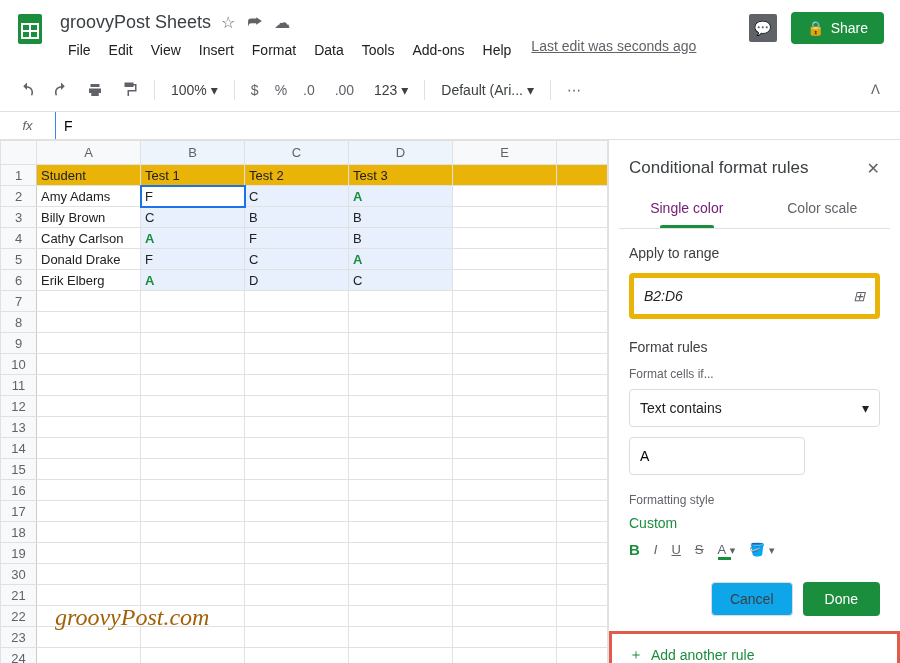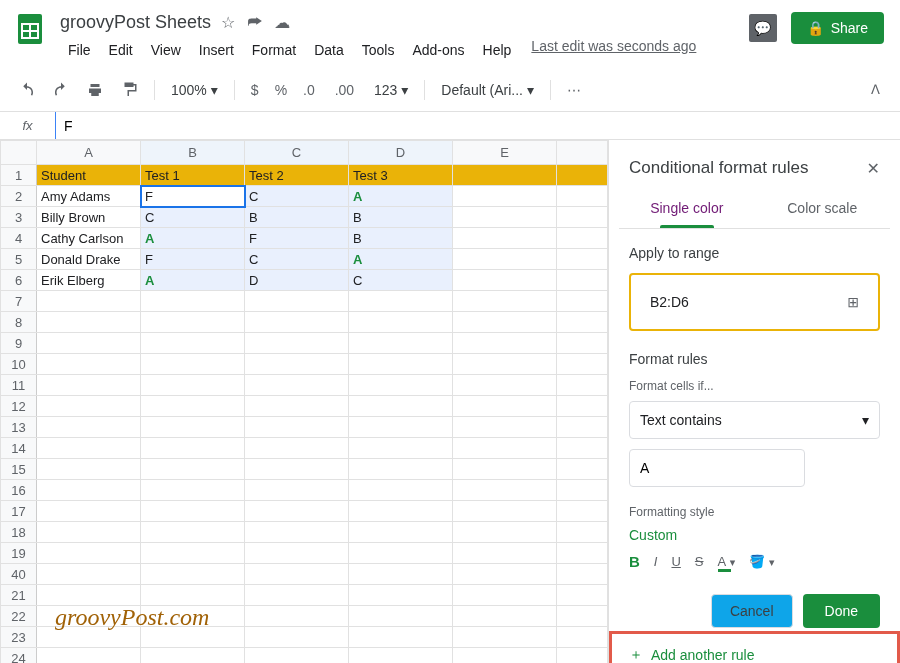--- a/index.html
+++ b/index.html
@@ -52,21 +52,21 @@
 .sb-header { display:flex; align-items:center; padding:18px 20px 12px 20px;}
 .sb-title { font-size:17px; color:#3c4043; flex:1;}
 .sb-close { color:#5f6368; cursor:pointer; font-size:16px;}
 .sb-tabs { display:flex; border-bottom:1px solid #e0e0e0; margin:0 10px;}
 .sb-tab { flex:1; text-align:center; padding:10px 0 12px; font-size:14px; color:#5f6368; cursor:pointer; position:relative;}
 .sb-tab.active { color:#701a75; font-weight:500;}
 .sb-tab.active::after { content:''; position:absolute; bottom:0; left:30%; right:30%; height:3px; background:#1a8e3d; border-radius:2px 2px 0 0;}
 .sb-body { padding:16px 20px; flex:1; overflow-y:auto;}
 .sb-label { font-size:14px; font-weight:500; color:#3c4043; margin-bottom:12px;}
 .sb-sublabel { font-size:12px; color:#5f6368; margin-bottom:8px;}
-.range-box { display:flex; align-items:center; border:2px solid #eab308; border-radius:4px; padding:19px; font-size:14px; margin-bottom:20px; justify-content:space-between;}
+.range-box { display:flex; align-items:center; border:5px solid #eab308; border-radius:4px; padding:10px; font-size:14px; margin-bottom:20px; justify-content:space-between;font-style:italic;}
 .grid-icon { color:#5f6368; cursor:pointer;}
 .select-box { border:1px solid #dadce0; border-radius:4px; padding:10px; font-size:14px; display:flex; justify-content:space-between; align-items:center; margin-bottom:10px; cursor:pointer;}
 .text-input { border:1px solid #dadce0; border-radius:4px; padding:10px; font-size:14px; width:70%; margin-bottom:18px;}
 .custom-lbl { color:#1a8e3d; font-size:14px; font-weight:500; margin-bottom:10px;}
 .fmt-bar { display:flex; gap:14px; align-items:center; margin-bottom:24px; color:#5f6368;}
 .fmt-b { color:#1a8e3d; font-weight:bold; font-size:15px;}
 .fmt-u-wrap { position:relative; display:inline-block;}
 .fmt-underline-color { position:absolute; bottom:-3px; left:0; right:4px; height:3px; background:#1a8e3d;}
 .sb-actions { display:flex; justify-content:flex-end; gap:10px;}
 .btn-cancel { border:1px solid #dadce0; background:#0ea5e9; color:#3c4043; padding:8px 18px; border-radius:4px; font-size:14px; cursor:pointer;}
@@ -351,21 +351,21 @@
           <tr>
             <td class="rownum">19</td>
             <td></td>
             <td></td>
             <td></td>
             <td></td>
             <td></td>
             <td></td>
           </tr>
           <tr>
-            <td class="rownum">40</td>
+            <td class="rownum">30</td>
             <td></td>
             <td></td>
             <td></td>
             <td></td>
             <td></td>
             <td></td>
           </tr>
           <tr>
             <td class="rownum">21</td>
             <td></td>

